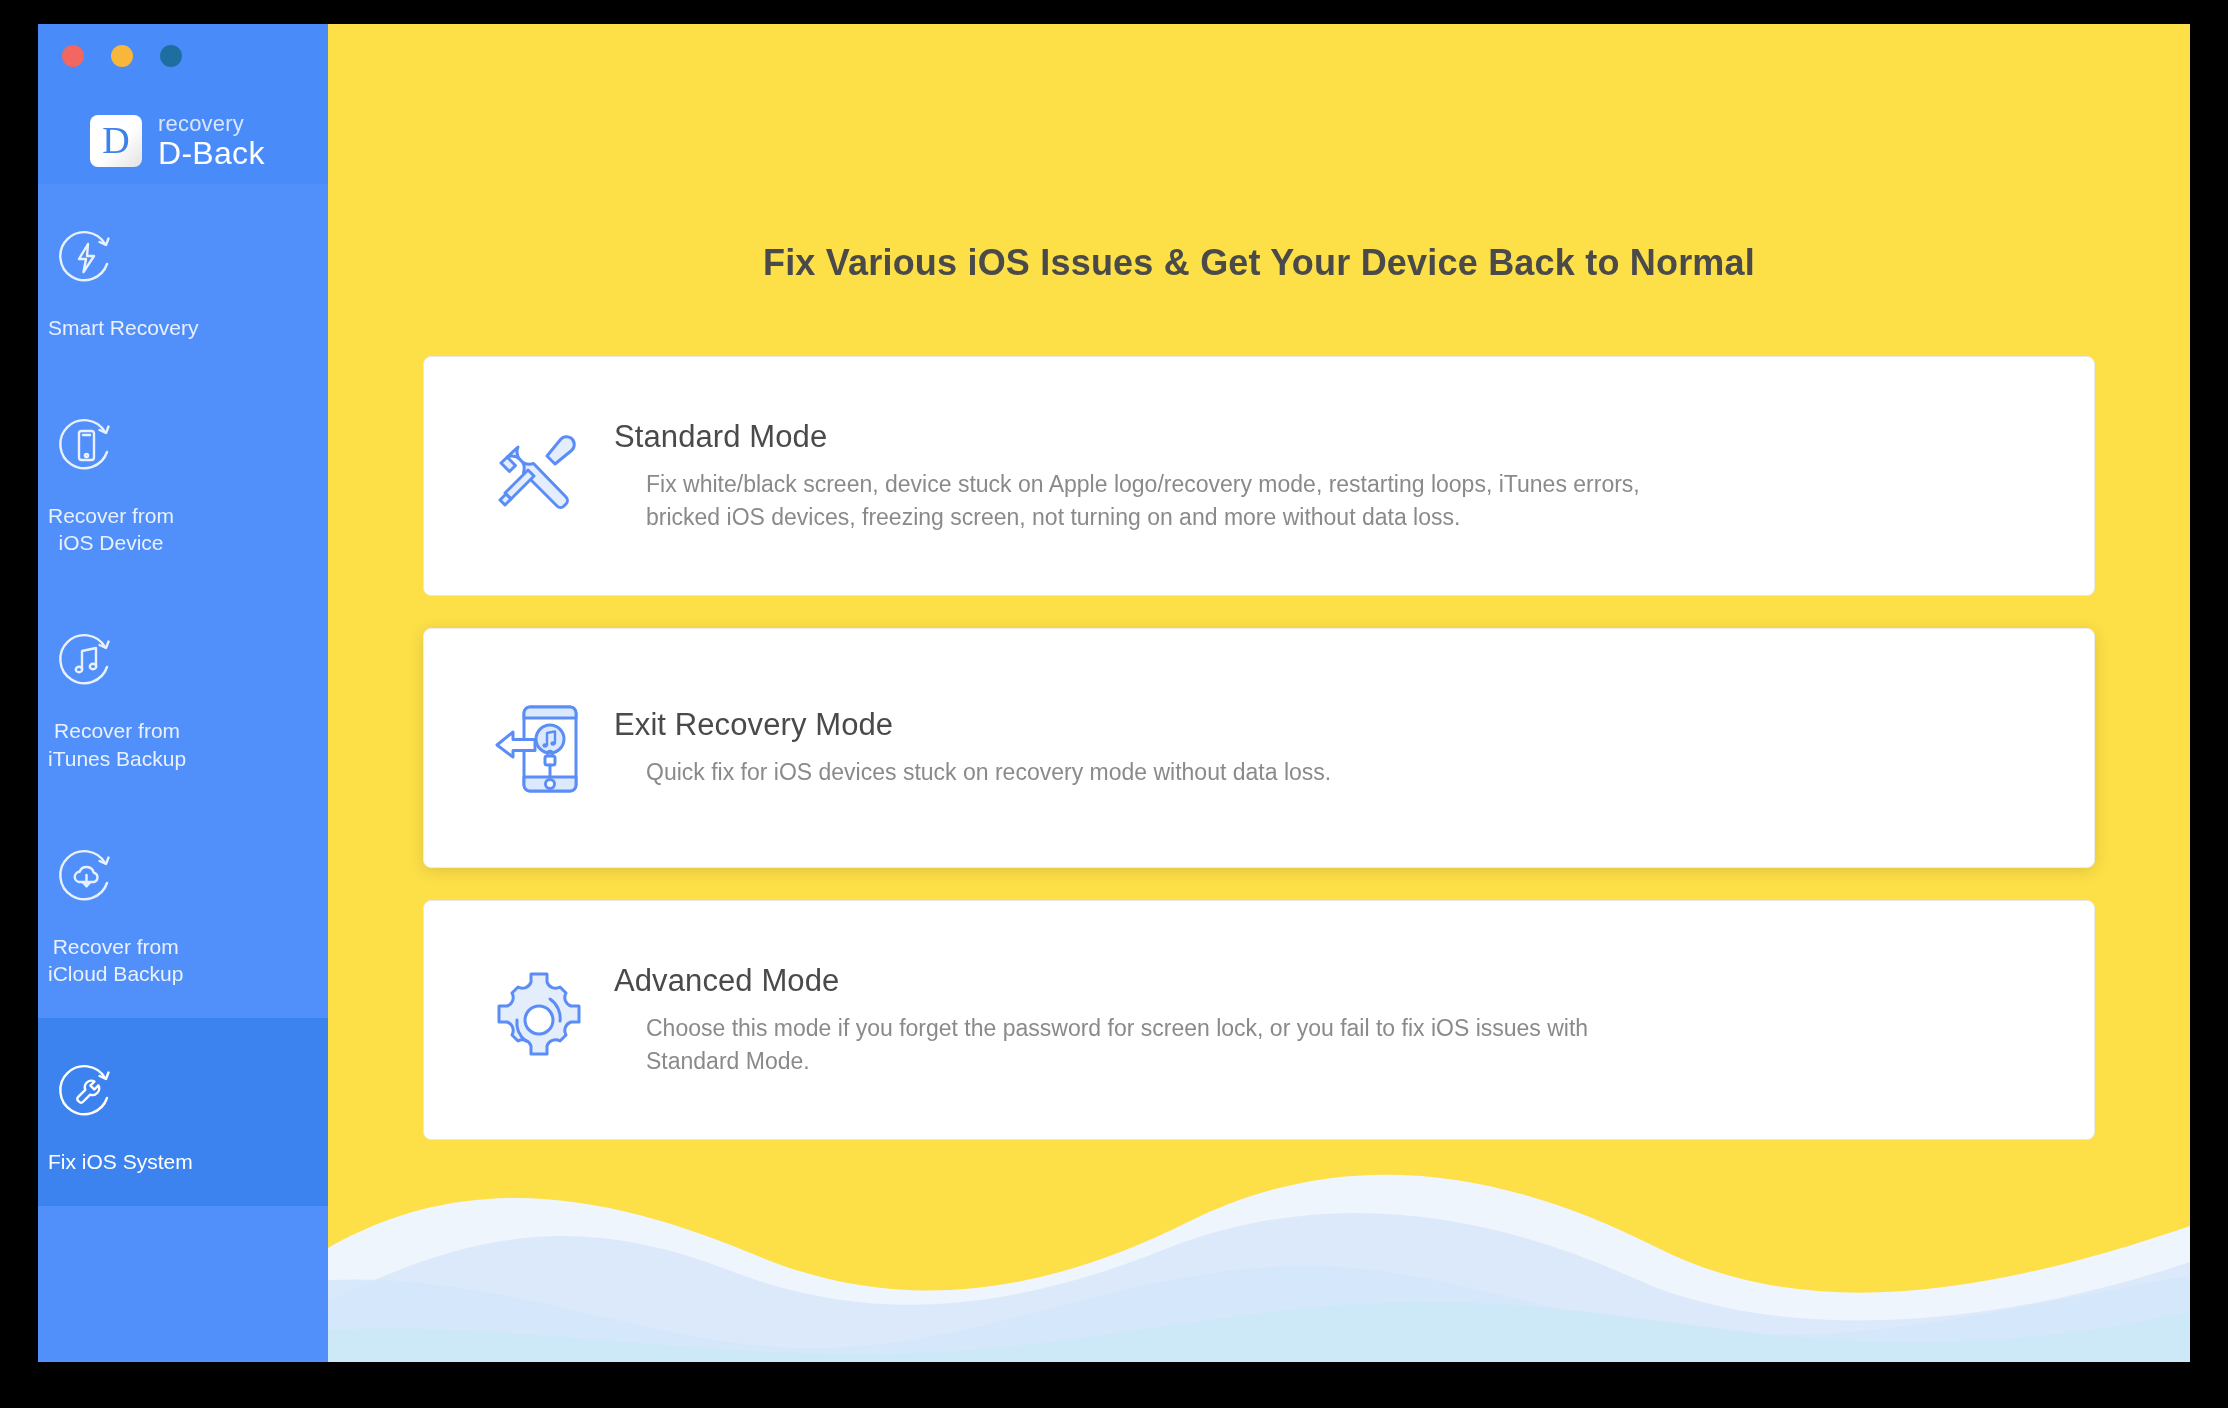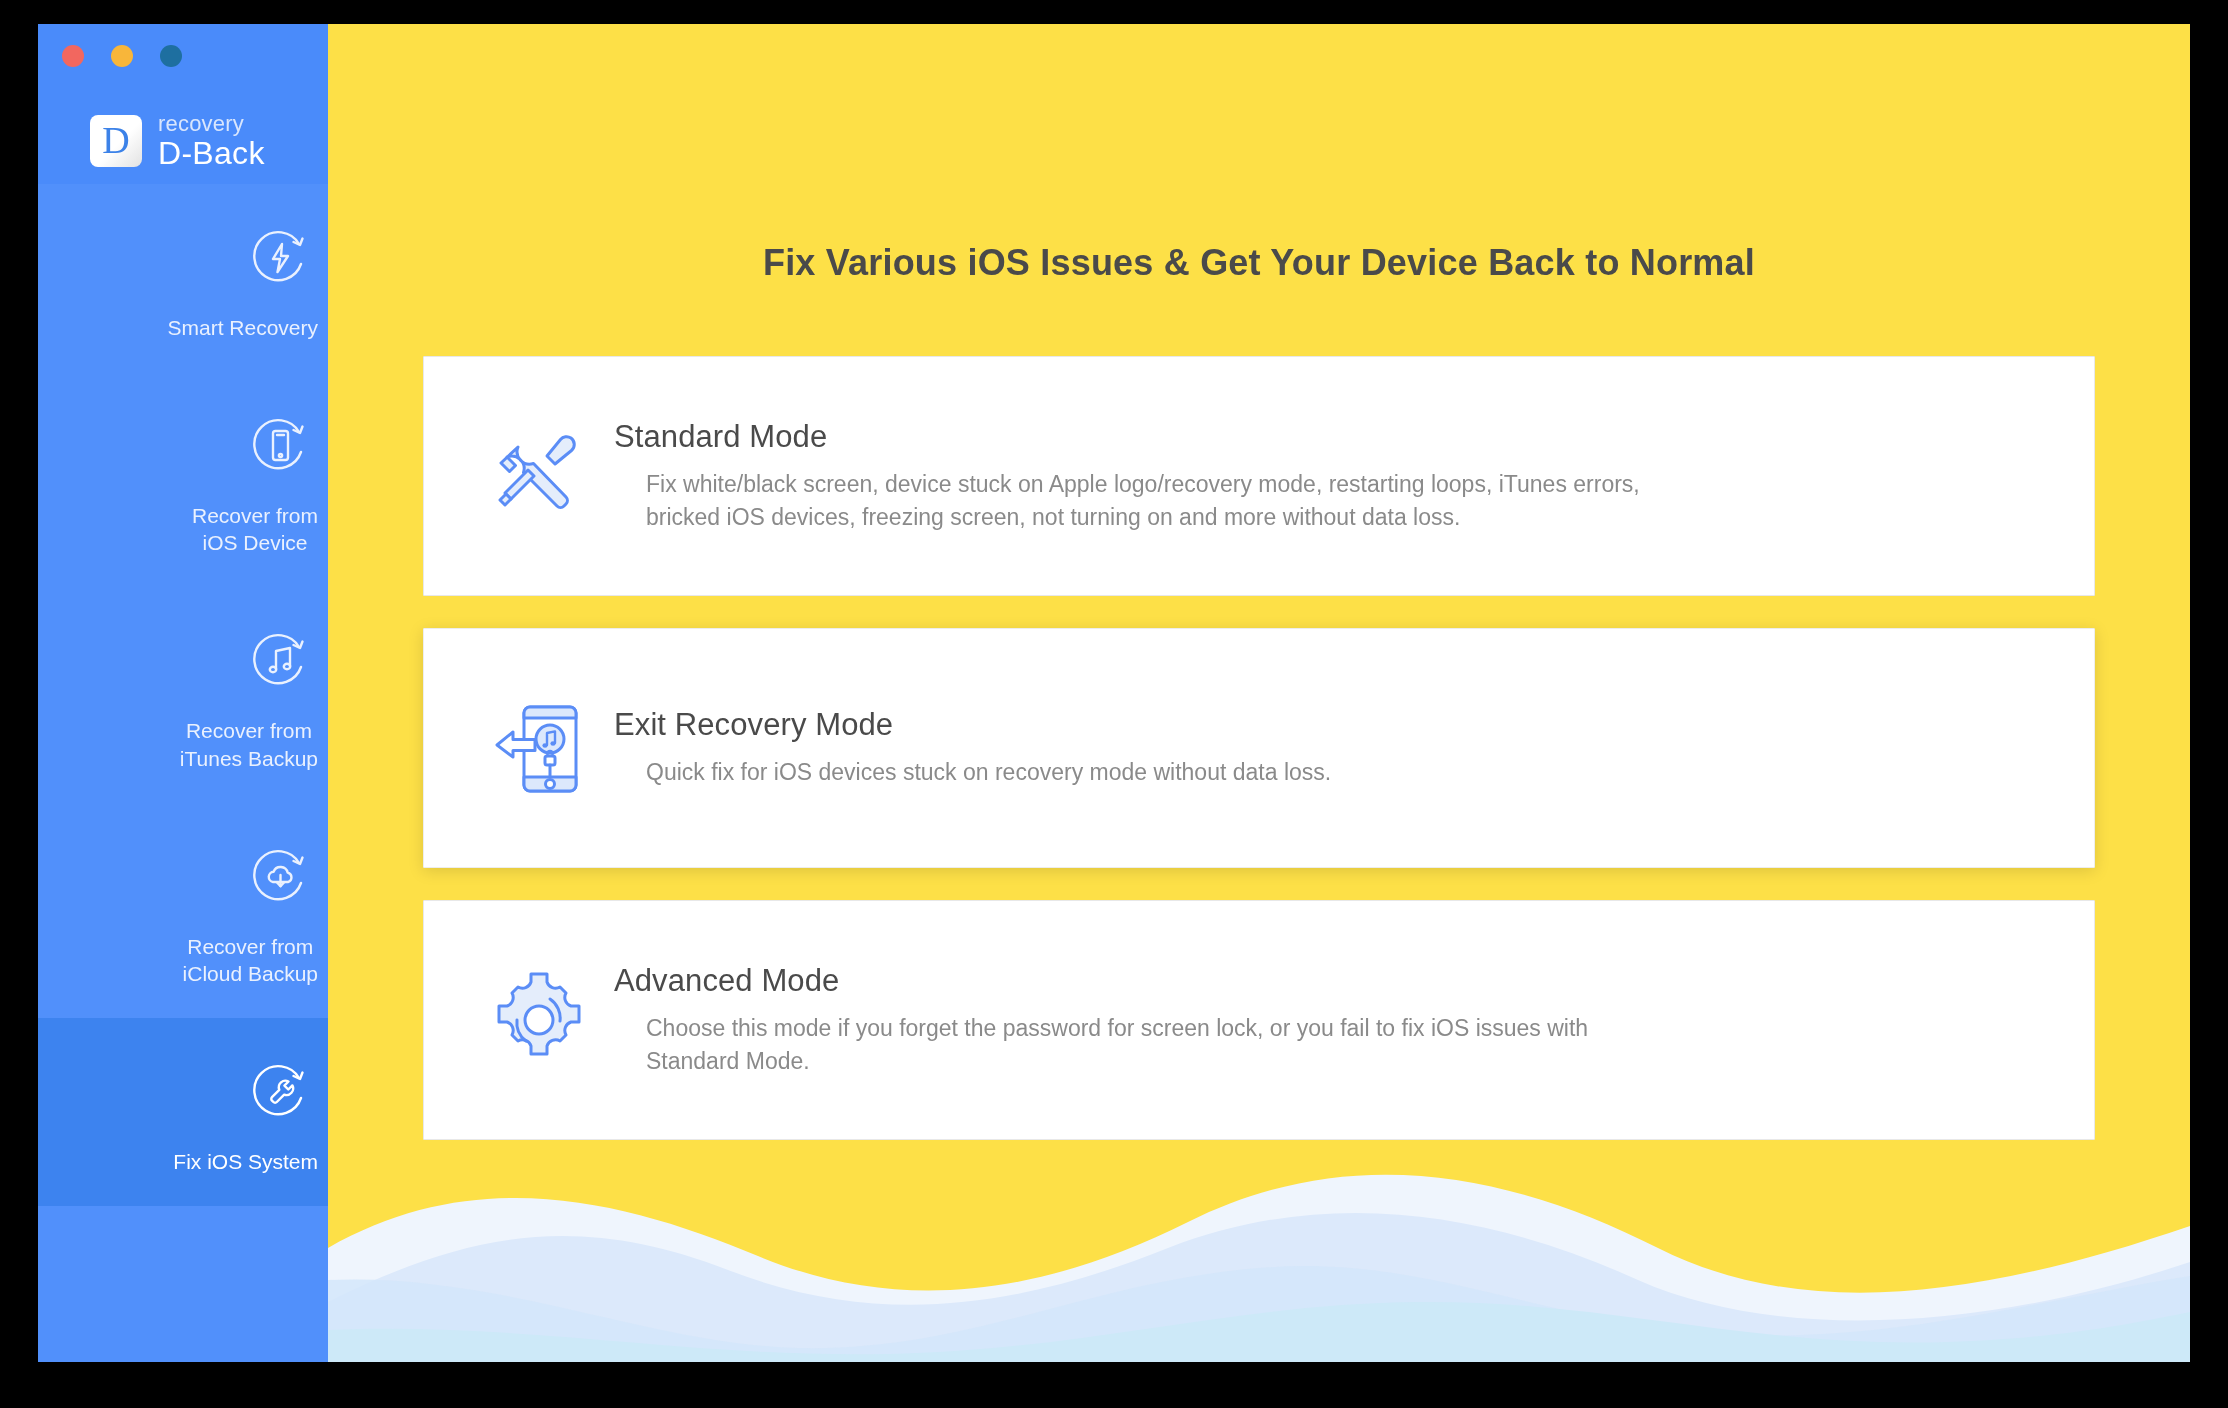--- a/index.html
+++ b/index.html
@@ -73,21 +73,21 @@
     font-size:32px;
     letter-spacing:.3px;
     margin-top:2px;
   }
 
   #nav{ flex:1 1 auto; }
   .nav-item{
     padding:36px 10px 30px;
     display:flex;
     flex-direction:column;
-    align-items:flex-end;
+    align-items:flex-start;
     gap:18px;
     cursor:pointer;
   }
   .nav-item.active{ background:#3D83EF; }
   .nav-icon{
     width:76px; height:76px;
     display:flex; align-items:center; justify-content:center;
   }
   .nav-label{
     color:#EAF1FE;
@@ -128,21 +128,21 @@
   #cards{
     margin-top:72px;
     display:flex;
     flex-direction:column;
     gap:32px;
   }
   .card{
     position:relative;
     background:#ffffff;
     border:1px solid #E8E8E8;
-    border-radius:1px;
+    border-radius:8px;
     display:flex;
     align-items:center;
     padding:0 40px;
     min-height:240px;
     cursor:pointer;
   }
   .card.highlight{
     border-color:#EDEDED;
     box-shadow:0 3px 16px rgba(0,0,0,.13);
   }

